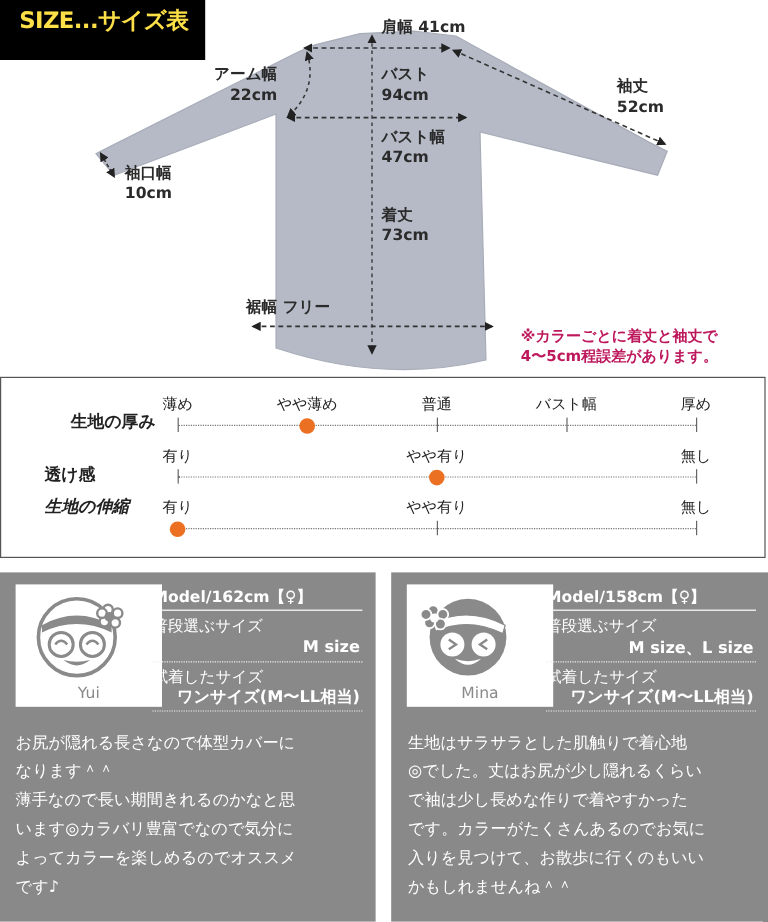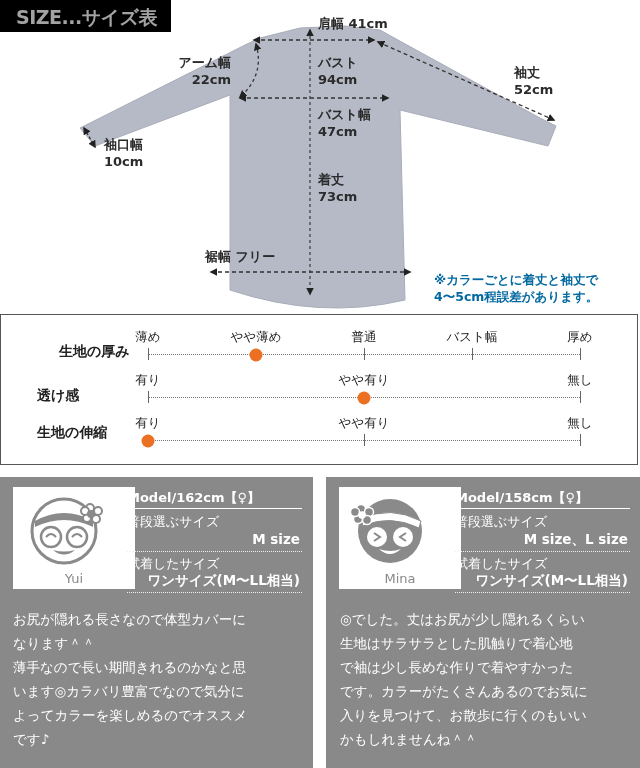--- a/index.html
+++ b/index.html
@@ -1,23 +1,23 @@
 <!DOCTYPE html>
 <html><head>
 <meta charset="utf-8">
 <style>
   html,body{margin:0;padding:0;}
   body{width:640px;height:768px;position:relative;background:#fff;overflow:hidden;
        font-family:"DejaVu Sans","Liberation Sans",sans-serif;color:#231815;}
   .abs{position:absolute;}
-  .title-bar{left:0;top:0;width:171px;height:32px;background:#000;color:#a3a3a3;
+  .title-bar{left:0;top:0;width:171px;height:50px;background:#000;color:#fde047;
        font-weight:bold;font-size:19px;line-height:34px;padding-left:16px;box-sizing:border-box;white-space:nowrap;letter-spacing:-0.5px;}
   .garment{left:0;top:0;width:640px;height:310px;}
   .mlabel{font-weight:bold;font-size:13px;line-height:17px;color:#2b2b2b;white-space:nowrap;}
-  .note{font-weight:bold;font-size:12.5px;line-height:17px;color:#0369a1;white-space:nowrap;}
+  .note{font-weight:bold;font-size:12.5px;line-height:17px;color:#be185d;white-space:nowrap;}
   
   .fabric{left:0;top:314px;width:638px;height:151px;border:1.5px solid #555;box-sizing:border-box;background:#fff;}
   .frow-label{font-weight:bold;font-size:14px;color:#222;white-space:nowrap;}
   .tick-label{font-size:12.5px;color:#222;white-space:nowrap;transform:translateX(-50%);}
   .scale-line{height:0;border-top:1.5px dotted #777;}
   .tick{width:1px;height:12px;background:#666;}
   .dot{width:13px;height:13px;border-radius:50%;background:#ec7022;transform:translate(-50%,-50%);}
   
   .panel{top:477px;height:291px;background:#898989;color:#fff;}
   .avatar-box{background:#fff;width:122px;height:102px;}
@@ -110,21 +110,21 @@
 
   <div class="abs frow-label" style="left:36px;top:72px;">透け感</div>
   <div class="abs scale-line" style="left:147px;top:82px;width:432px;"></div>
   <div class="abs tick" style="left:147px;top:76px;"></div>
   <div class="abs tick" style="left:579px;top:76px;"></div>
   <div class="abs tick-label" style="left:147px;top:57px;">有り</div>
   <div class="abs tick-label" style="left:363px;top:57px;">やや有り</div>
   <div class="abs tick-label" style="left:579px;top:57px;">無し</div>
   <div class="abs dot" style="left:363px;top:83px;"></div>
 
-  <div class="abs frow-label" style="left:36px;top:109px;">生地の伸縮</div>
+  <div class="abs frow-label" style="left:36px;top:99px;font-style:italic;">生地の伸縮</div>
   <div class="abs scale-line" style="left:147px;top:125px;width:432px;"></div>
   <div class="abs tick" style="left:363px;top:119px;"></div>
   <div class="abs tick" style="left:579px;top:119px;"></div>
   <div class="abs tick-label" style="left:147px;top:100px;">有り</div>
   <div class="abs tick-label" style="left:363px;top:100px;">やや有り</div>
   <div class="abs tick-label" style="left:579px;top:100px;">無し</div>
   <div class="abs dot" style="left:147px;top:126px;"></div>
 </div>
 
 <div class="abs panel" style="left:0;width:313px;">
@@ -189,20 +189,20 @@
   </div>
   <div class="abs mhead" style="left:129px;top:12px;">Model/158cm【♀】</div>
   <div class="abs rule-solid" style="left:129px;top:31px;width:175px;"></div>
   <div class="abs mtext" style="left:129px;top:36px;">普段選ぶサイズ</div>
   <div class="abs mbold" style="right:12px;top:54px;">M size、L size</div>
   <div class="abs rule-dot" style="left:129px;top:74px;width:175px;"></div>
   <div class="abs mtext" style="left:129px;top:78px;">試着したサイズ</div>
   <div class="abs mbold" style="right:12px;top:95px;">ワンサイズ(M〜LL相当)</div>
   <div class="abs rule-dot" style="left:129px;top:115px;width:175px;"></div>
   <div class="abs comment" style="left:14px;top:130px;">
+    <div>生地はサラサラとした肌触りで着心地</div>
     <div>◎でした。丈はお尻が少し隠れるくらい</div>
-    <div>生地はサラサラとした肌触りで着心地</div>
     <div>で袖は少し長めな作りで着やすかった</div>
     <div>です。カラーがたくさんあるのでお気に</div>
     <div>入りを見つけて、お散歩に行くのもいい</div>
     <div>かもしれませんね＾＾</div>
   </div>
 </div>
 
 </body></html>

